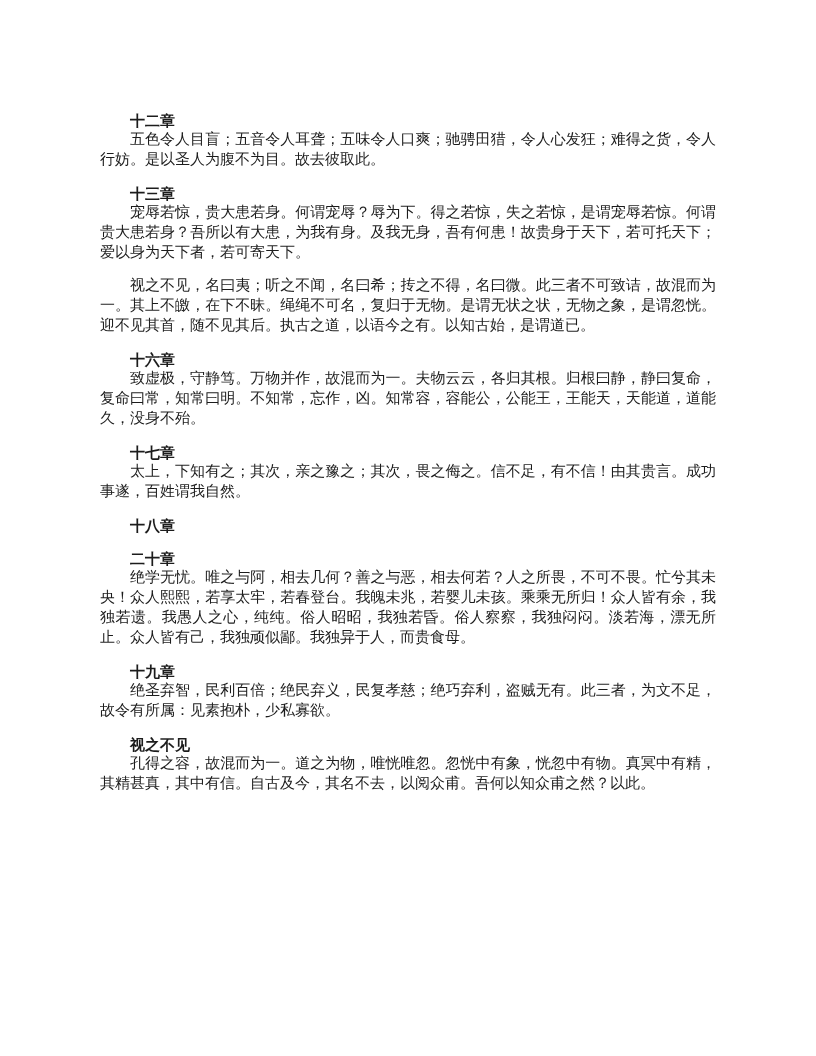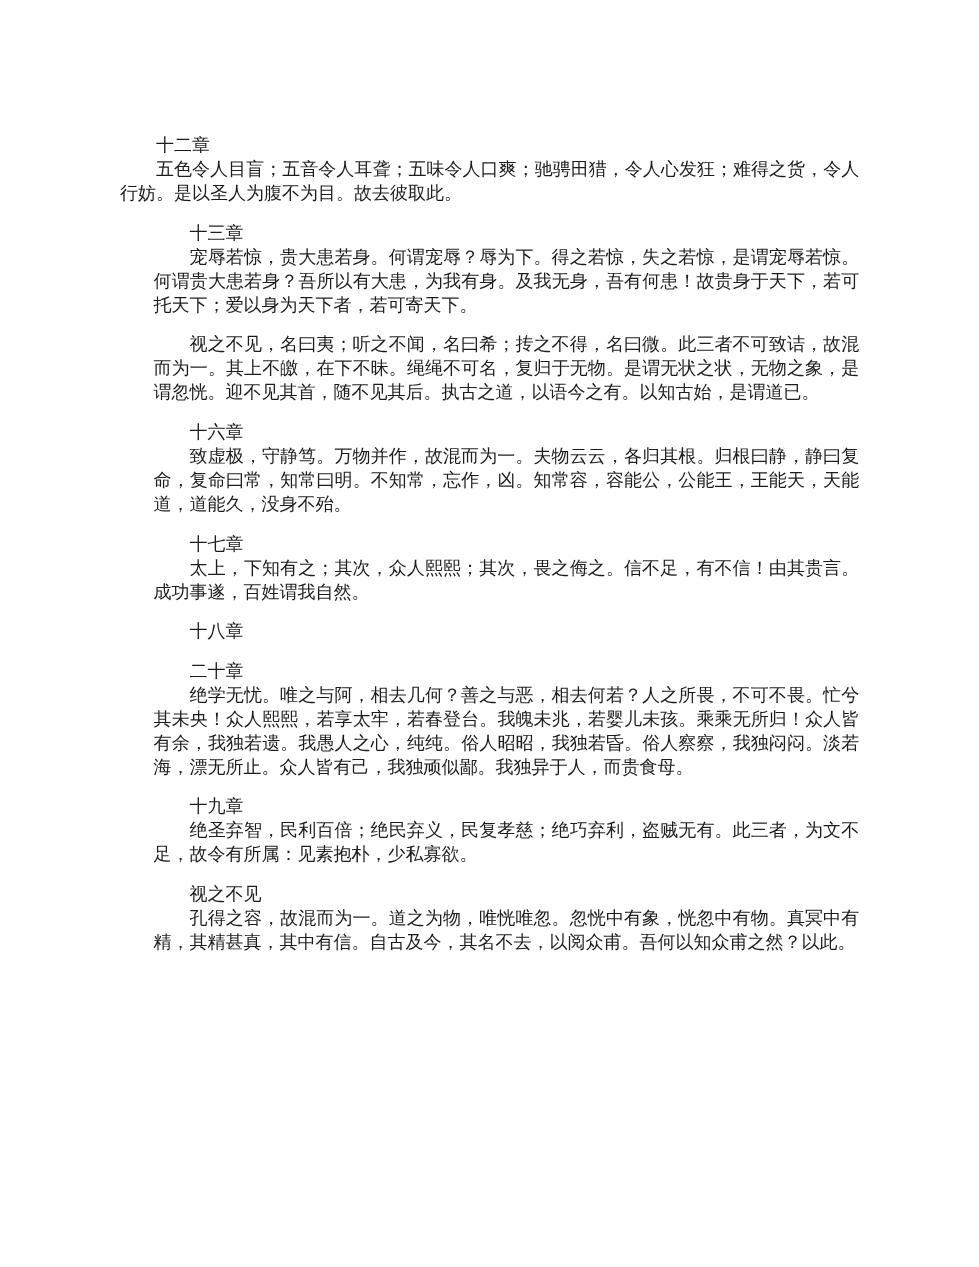--- a/index.html
+++ b/index.html
@@ -15,37 +15,38 @@
     box-sizing: border-box;
     background: #ffffff;
     padding: 111px 100px 0 100px;
     overflow: hidden;
     font-family: "DejaVu Serif", "Liberation Serif", serif;
     font-size: 15px;
     line-height: 20px;
     color: #1c1c1c;
   }
   .chapter { margin: 0; }
-  .chapter + .chapter { margin-top: 13px; margin-left: 28px; }
+  .chapter + .chapter { margin-top: 13px; }
   .chapter-title {
     margin: 0;
     padding: 0;
     font-size: 15px;
-    font-weight: normal;
+    font-weight: bold;
     text-indent: 2em;
     white-space: nowrap;
   }
   .para {
     margin: 0;
     padding: 0;
     text-indent: 2em;
     text-align: justify;
     text-justify: inter-ideograph;
     word-break: break-all;
     overflow-wrap: break-word;
+    font-family: Liberation Mono, monospace;
   }
 </style>
 </head>
 <body>
 
 <div class="page">
 
   <section class="chapter">
     <h2 class="chapter-title">十二章</h2>
     <p class="para">五色令人目盲；五音令人耳聋；五味令人口爽；驰骋田猎，令人心发狂；难得之货，令人行妨。是以圣人为腹不为目。故去彼取此。</p>
@@ -61,21 +62,21 @@
   </section>
 
 
   <section class="chapter">
     <h2 class="chapter-title">十六章</h2>
     <p class="para">致虚极，守静笃。万物并作，故混而为一。夫物云云，各归其根。归根曰静，静曰复命，复命曰常，知常曰明。不知常，忘作，凶。知常容，容能公，公能王，王能天，天能道，道能久，没身不殆。</p>
   </section>
 
   <section class="chapter">
     <h2 class="chapter-title">十七章</h2>
-    <p class="para">太上，下知有之；其次，众人熙熙；其次，畏之侮之。信不足，有不信！由其贵言。成功事遂，百姓谓我自然。</p>
+    <p class="para">太上，下知有之；其次，亲之豫之；其次，畏之侮之。信不足，有不信！由其贵言。成功事遂，百姓谓我自然。</p>
   </section>
 
   <section class="chapter">
     <h2 class="chapter-title">十八章</h2>
   </section>
 
   <section class="chapter">
     <h2 class="chapter-title">二十章</h2>
     <p class="para">绝学无忧。唯之与阿，相去几何？善之与恶，相去何若？人之所畏，不可不畏。忙兮其未央！众人熙熙，若享太牢，若春登台。我魄未兆，若婴儿未孩。乘乘无所归！众人皆有余，我独若遗。我愚人之心，纯纯。俗人昭昭，我独若昏。俗人察察，我独闷闷。淡若海，漂无所止。众人皆有己，我独顽似鄙。我独异于人，而贵食母。</p>
   </section>

